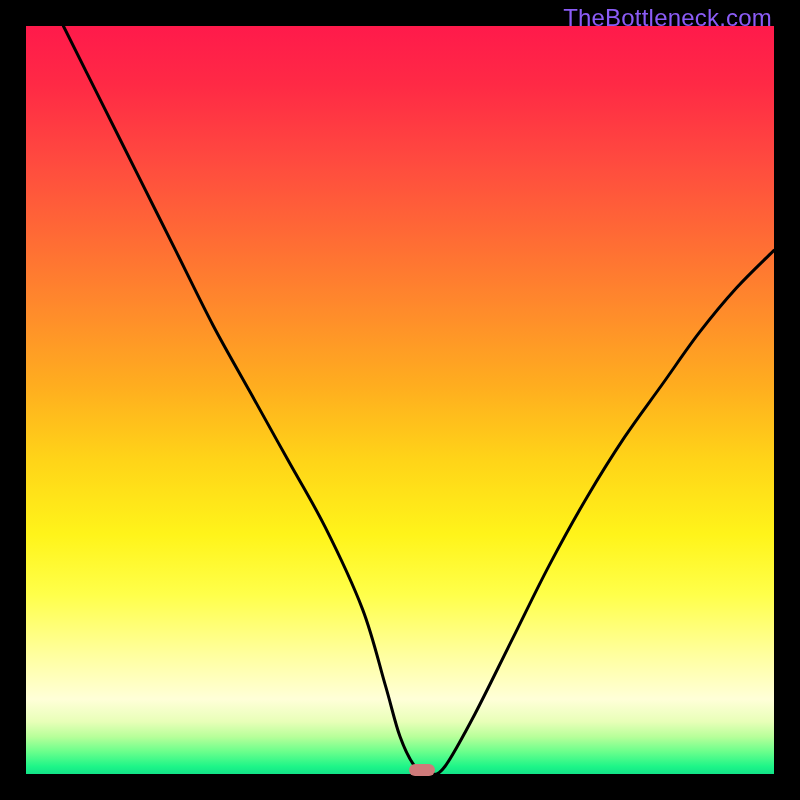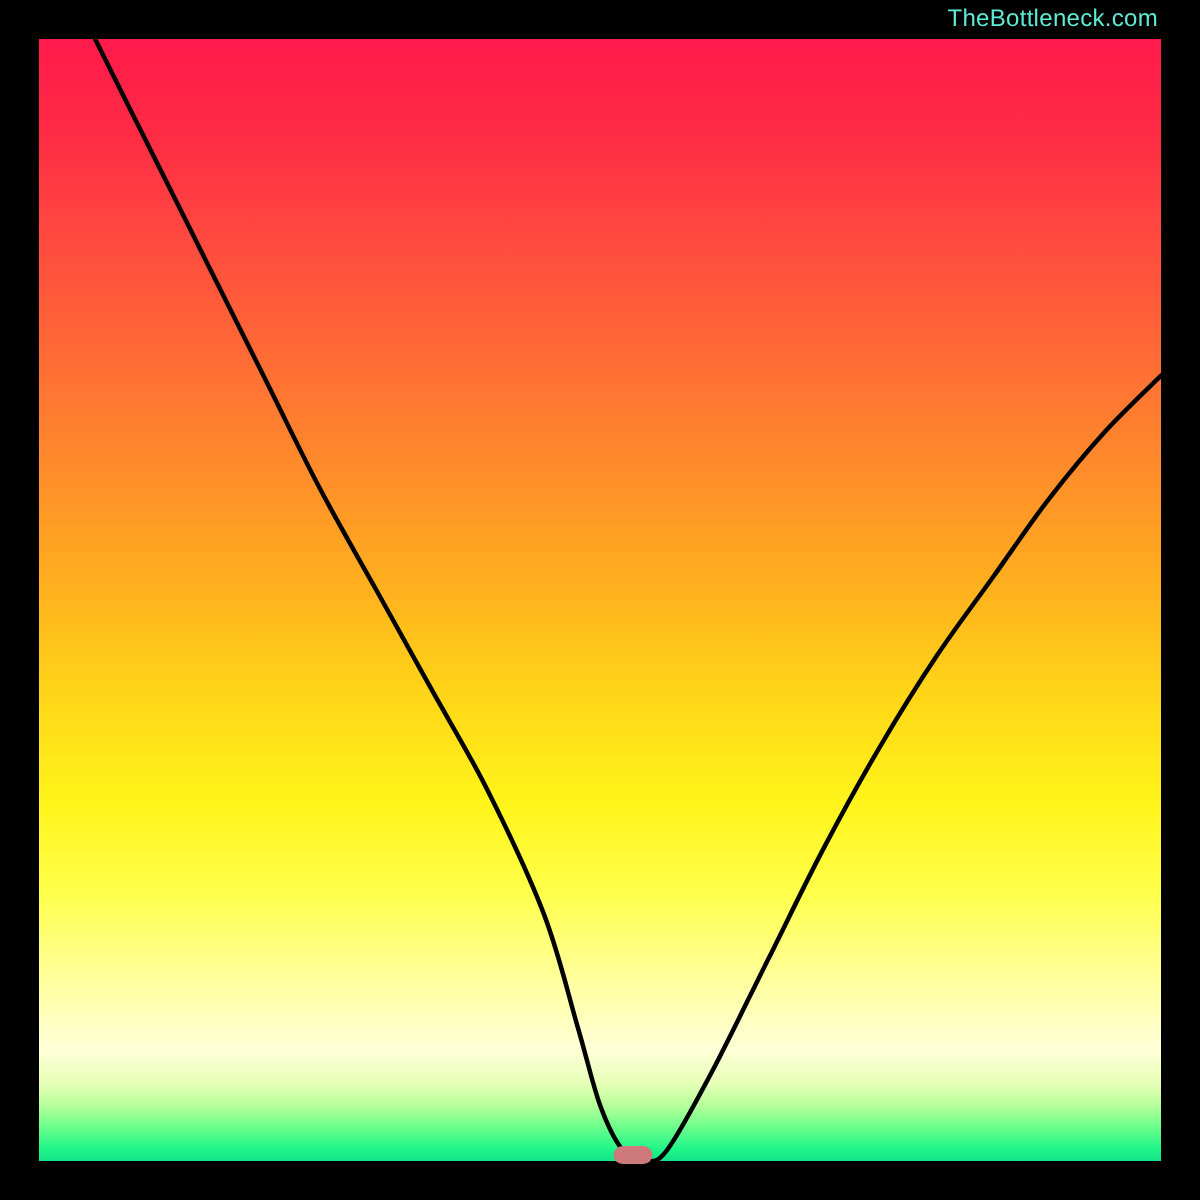--- a/index.html
+++ b/index.html
@@ -41,22 +41,22 @@
       #e8ffb8 93%,
       #b8ff9a 95%,
       #6bff8c 97%,
       #1ef588 99%,
       #12e388 100%);
   }
   .watermark {
     position: absolute;
     top: 4px;
     right: 28px;
-    color: #5eead4;
-    font-size: 16px;
+    color: #8b5cf6;
+    font-size: 24px;
     font-weight: 500;
     letter-spacing: 0.2px;
     user-select: none;
   }
   svg.curve {
     position: absolute;
     left: 0;
     top: 0;
   }
   .marker {

